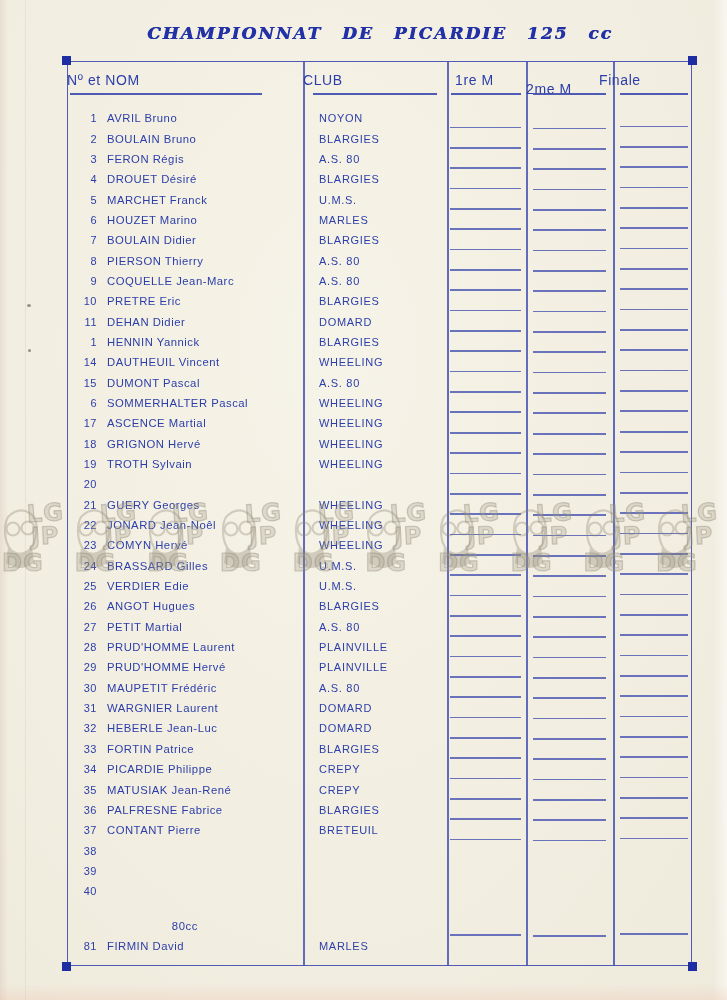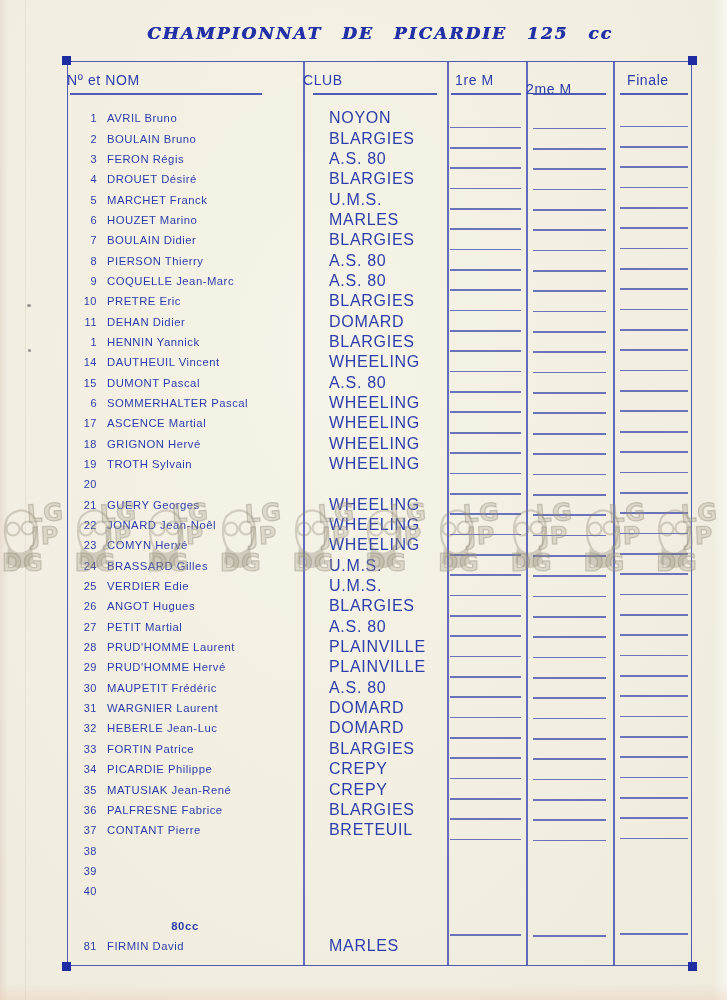--- a/index.html
+++ b/index.html
@@ -67,48 +67,48 @@
   .vline.v3{left:459px;}
   .vline.v4{left:546px;}
 
   
   .thead{position:absolute;left:0;top:0;width:625px;height:47px;}
   .th{position:absolute;top:11px;font-size:14px;letter-spacing:0.6px;white-space:nowrap;text-align:left;}
   .th.h-name{left:0;width:236px;}
   .th.h-club{left:236px;width:120px;}
   .th.h-m1{left:380px;width:79px;padding-left:8px;}
   .th.h-m2{left:459px;width:87px;margin-top:9px;}
-  .th.h-fin{left:560px;width:79px;}
+  .th.h-fin{left:532px;width:79px;}
   .hline{position:absolute;top:32px;height:1.6px;background:rgba(62,74,176,0.9);}
   .hline.u-name{left:3px;width:192px;}
   .hline.u-club{left:246px;width:124px;}
   .hline.u-m1{left:384px;width:70px;}
   .hline.u-m2{left:466px;width:73px;}
   .hline.u-fin{left:553px;width:68px;}
 
   
   .rows{position:absolute;left:0;top:47px;width:625px;}
   .row{
     display:grid;
     grid-template-columns:34px 202px 144px 79px 87px 79px;
     height:20.35px;align-items:center;
   }
   .cell{font-size:11.3px;letter-spacing:0.5px;white-space:nowrap;overflow:visible;}
   .cell.num{text-align:right;padding-right:4px;font-size:11px;}
   .cell.name{padding-left:6px;}
-  .cell.club{padding-left:26px;font-size:16px;letter-spacing:0.7px;}
+  .cell.club{padding-left:16px;font-size:11px;letter-spacing:0.7px;}
   .cell.score{position:relative;height:100%;}
   .uline{position:absolute;bottom:0;height:1.7px;background:rgba(74,87,178,0.82);display:block;}
   .m1 .uline{left:3px;right:5px;}
   .m2 .uline{left:7px;right:7px;transform:translateY(1px);}
   .m3 .uline{left:7px;right:4px;transform:translateY(-1px);}
 
   .spacer{height:14px;}
   .section-row .sec-label{
-    grid-column:1 / 3;text-align:center;font-size:11.3px;letter-spacing:0.6px;font-weight:bold;
+    grid-column:1 / 3;text-align:center;font-size:11.3px;letter-spacing:0.6px;
   }
 </style>
 </head>
 <body>
 
 <div class="page">
 
   <div class="fold-line"></div>
   <div class="edge-left"></div>
   <div class="edge-right"></div>

